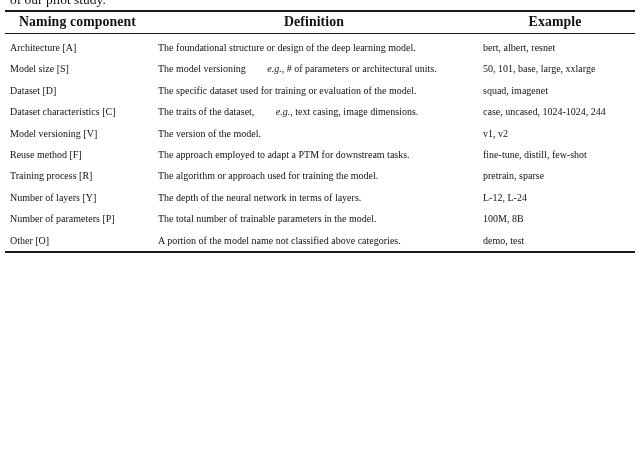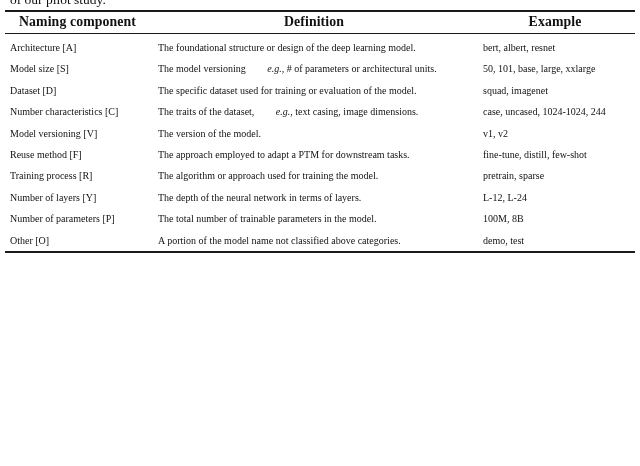--- a/index.html
+++ b/index.html
@@ -124,21 +124,21 @@
             <td class="comp">Model size [S]</td>
             <td class="def"><span>The model versioning </span><span class="it">e.g.,</span><span> # of parameters or architectural units.</span></td>
             <td class="ex">50, 101, base, large, xxlarge</td>
           </tr>
           <tr>
             <td class="comp">Dataset [D]</td>
             <td class="def"><span>The specific dataset used for training or evaluation of the model.</span></td>
             <td class="ex">squad, imagenet</td>
           </tr>
           <tr>
-            <td class="comp">Number characteristics [C]</td>
+            <td class="comp">Dataset characteristics [C]</td>
             <td class="def"><span>The traits of the dataset, </span><span class="it">e.g.,</span><span> text casing, image dimensions.</span></td>
             <td class="ex">case, uncased, 1024-1024, 244</td>
           </tr>
           <tr>
             <td class="comp">Model versioning [V]</td>
             <td class="def"><span>The version of the model.</span></td>
             <td class="ex">v1, v2</td>
           </tr>
           <tr>
             <td class="comp">Reuse method [F]</td>

